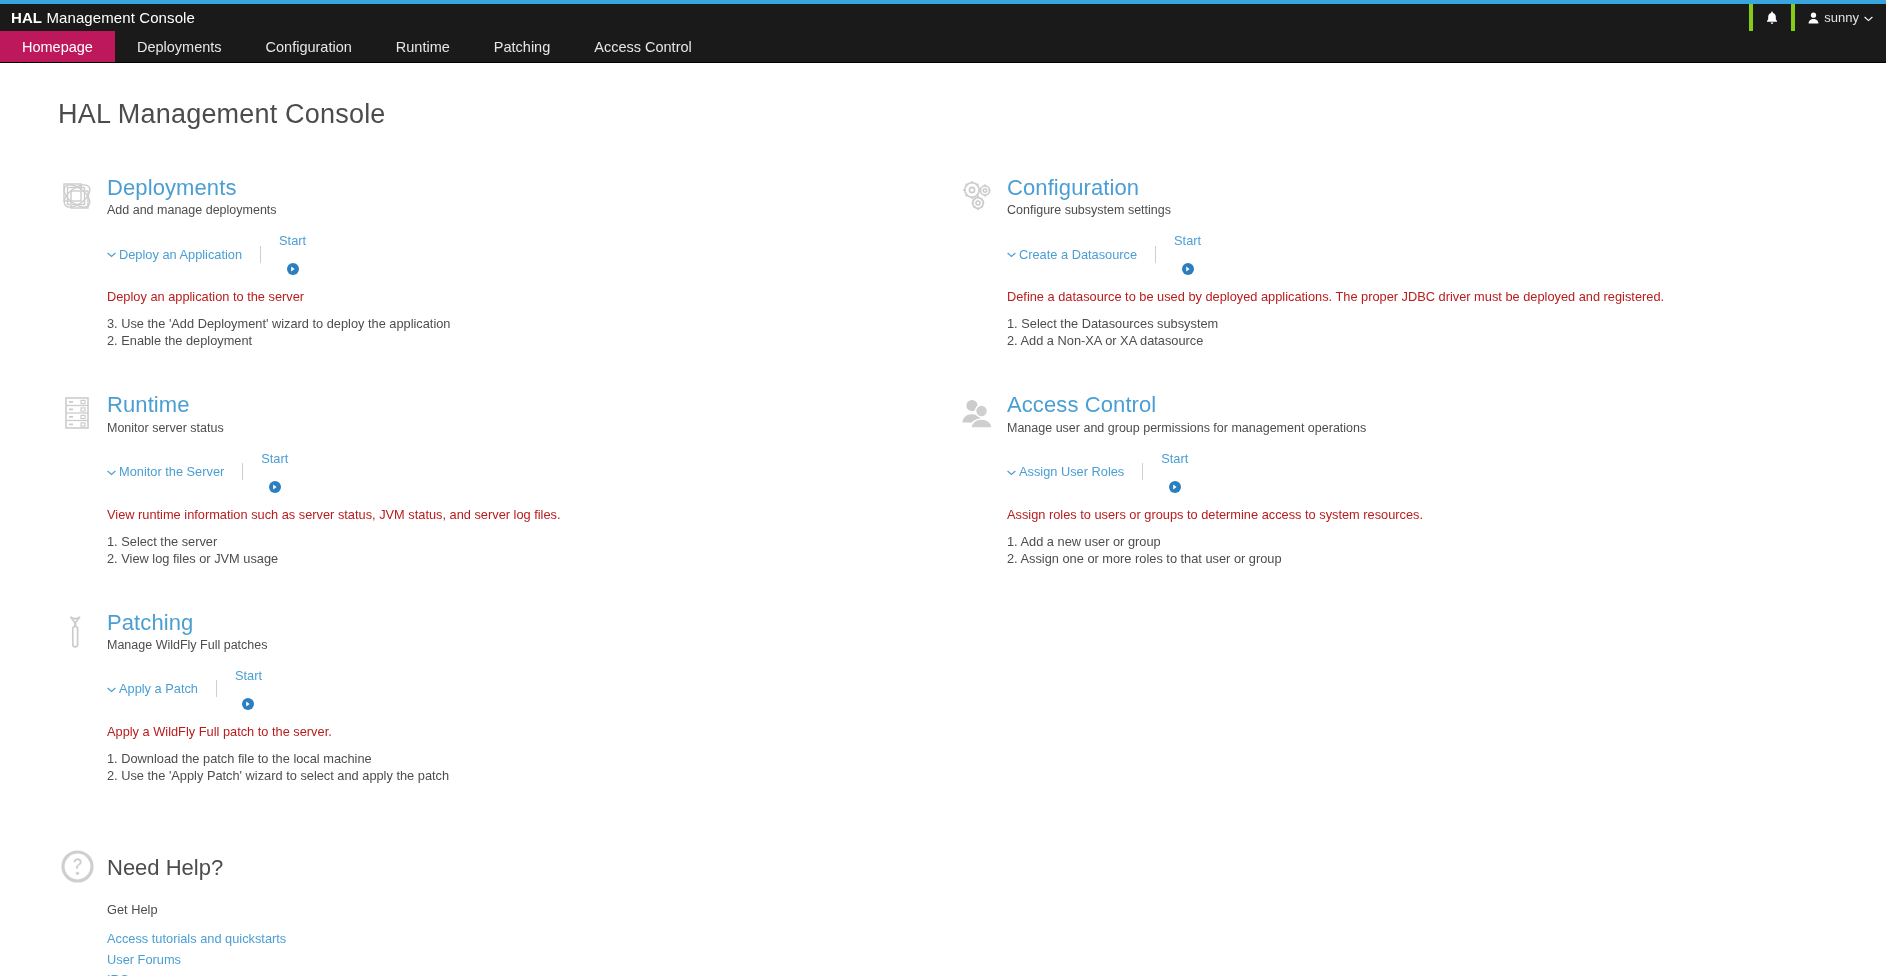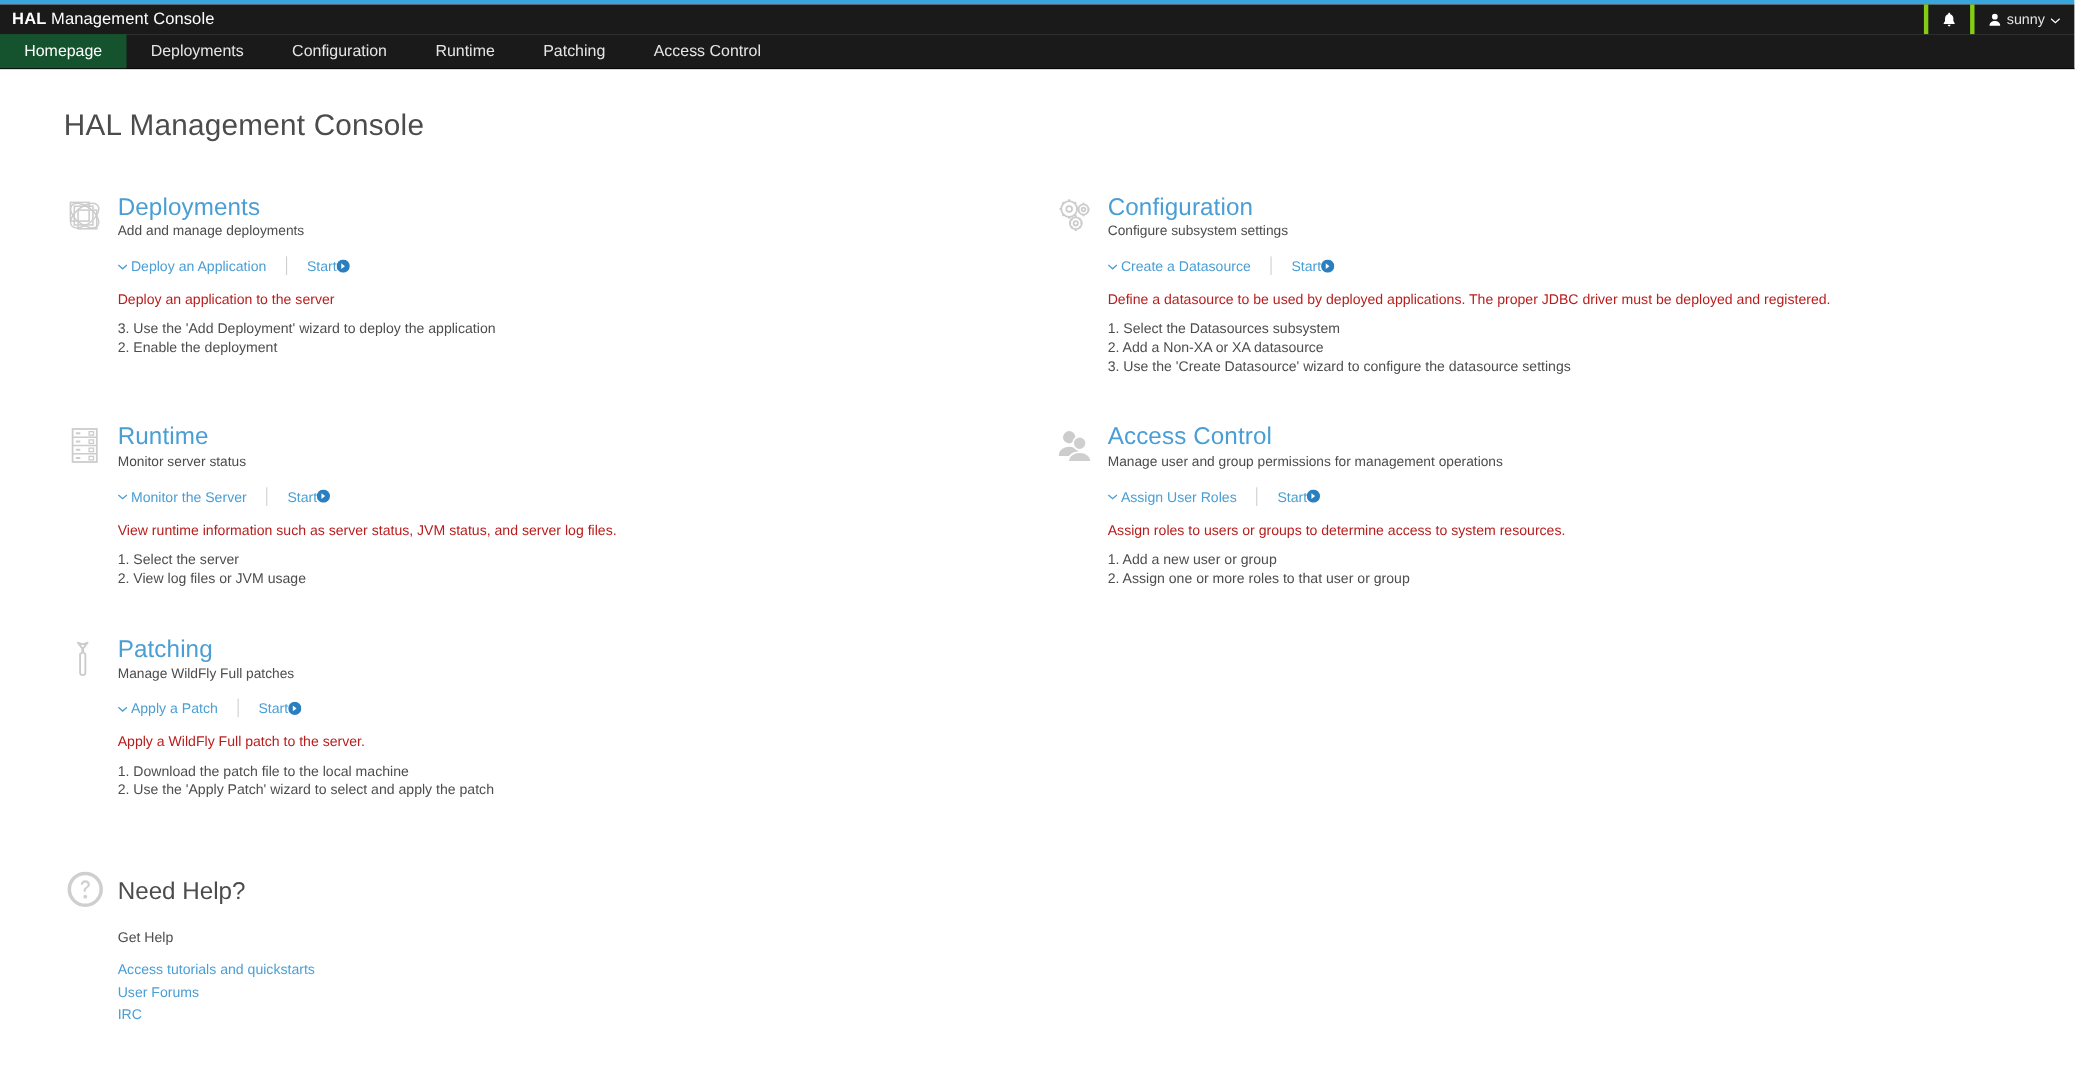--- a/index.html
+++ b/index.html
@@ -63,21 +63,21 @@
   .tab {
     display: flex;
     align-items: center;
     padding: 0 22px;
     font-size: 14.5px;
     color: #e6e6e6;
     cursor: pointer;
     white-space: nowrap;
   }
   .tab.active {
-    background: #14532d;
+    background: #be185d;
     color: #ffffff;
   }
 
   
   .page {
     padding: 36px 0 0 58px;
     background: #ffffff;
   }
   .page-title {
     font-size: 27px;
@@ -154,22 +154,23 @@
     width: 1px;
     height: 17px;
     background: #cfcfcf;
     margin: 0 18px;
   }
   .start-link {
     color: #4a9ed4;
     cursor: pointer;
     display: inline-flex;
     align-items: center;
-    gap: 0;
+    gap: 15px;
     white-space: nowrap;
+    flex-direction: column;
   }
   .start-link svg { display: block; }
 
   .task-desc {
     font-size: 12.8px;
     color: #b91c1c;
     margin-bottom: 11px;
   }
   .task-steps {
     list-style: none;
@@ -384,21 +385,20 @@
     <circle cx="6" cy="6" r="6" fill="#2a7fc0"></circle>
     <path d="M4.2 3.4 L7.6 6 L4.2 8.6 Z" fill="#ffffff"></path>
   </svg>
               </span>
         </span>
       </div>
       <div class="task-desc">Define a datasource to be used by deployed applications. The proper JDBC driver must be deployed and registered.</div>
       <ul class="task-steps">
             <li>1. Select the Datasources subsystem</li>
             <li>2. Add a Non-XA or XA datasource</li>
-            <li>3. Use the 'Create Datasource' wizard to configure the datasource settings</li>
           </ul>
     </div>
       </div>
       <div class="section">
     <div class="section-head">
       <div class="section-icon">
             <svg class="ic" width="36" height="36" viewBox="0 0 36 36">
         <rect x="7" y="3" width="22" height="30" fill="none" stroke="#cccccc" stroke-width="1.6"></rect>
         <g stroke="#cccccc" stroke-width="1.3">
           <line x1="7" y1="10.5" x2="29" y2="10.5"></line>

